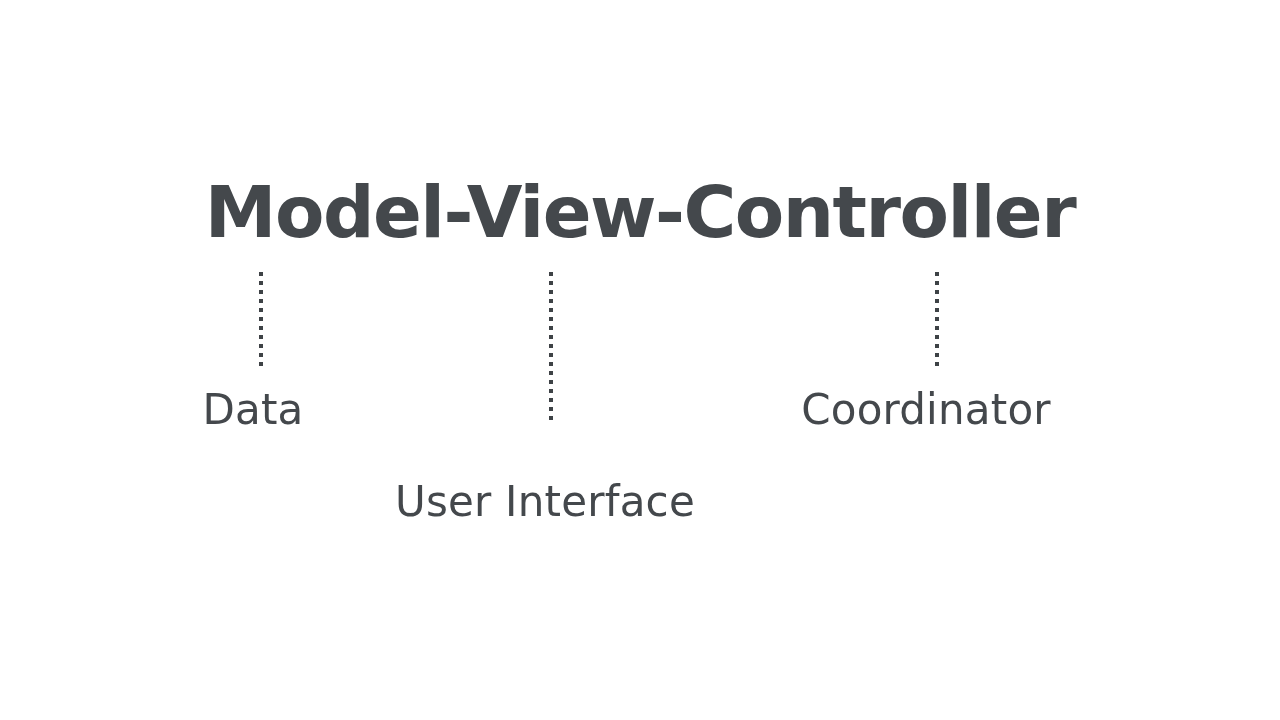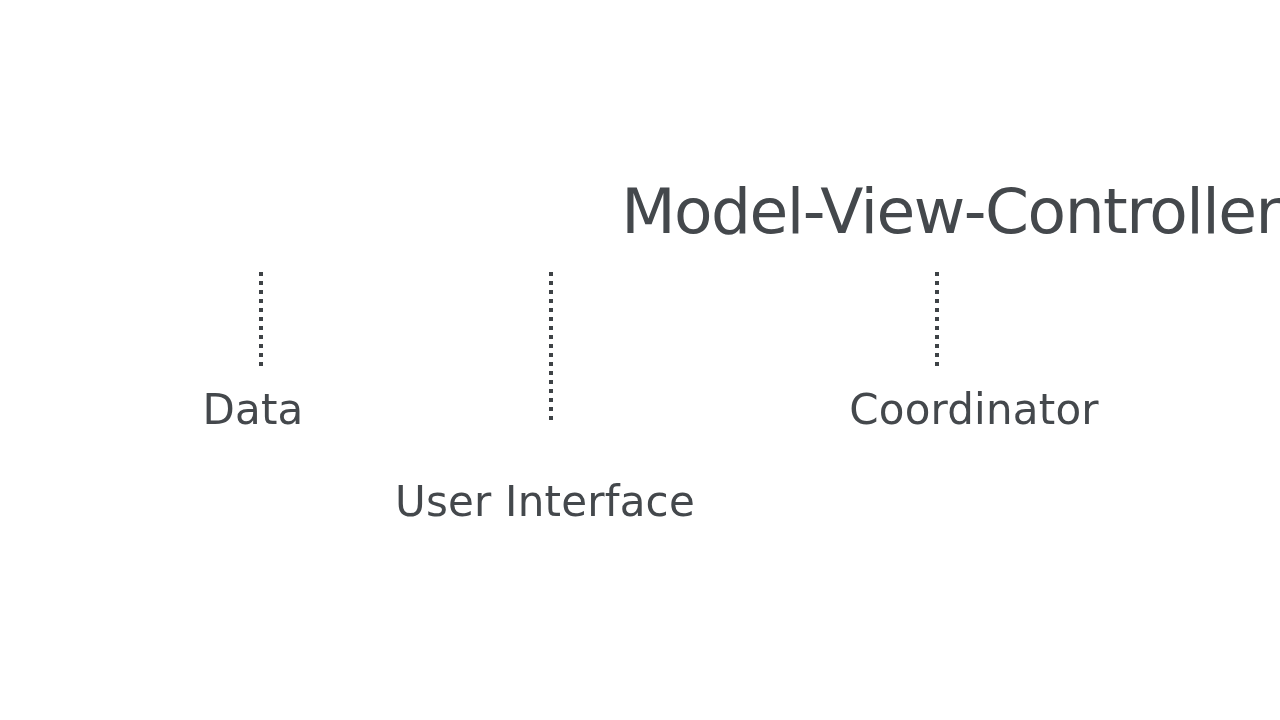--- a/index.html
+++ b/index.html
@@ -19,24 +19,24 @@
     background: #ffffff;
     overflow: hidden;
   }
 
   
   .title {
     position: absolute;
     left: 0;
     top: 160px;
     width: 1280px;
-    text-align: right;
+    text-align: center;
     font-family: "DejaVu Sans", "Liberation Sans", sans-serif;
-    font-weight: 400;
-    font-size: 63px;
+    font-weight: 700;
+    font-size: 72px;
     line-height: 104px;
     letter-spacing: -1.5px;
     color: #44484c;
     white-space: nowrap;
   }
 
   
   .leader {
     position: absolute;
     width: 4px;
@@ -64,21 +64,21 @@
     line-height: 50px;
     letter-spacing: 0.2px;
     color: #44484c;
     white-space: nowrap;
     text-align: left;
     transform: translateX(-50%);
   }
 
   .branch-label.model      { left: 253px; top: 385px; }
   .branch-label.view       { left: 545px; top: 437px; margin-top: 40px; }
-  .branch-label.controller { left: 926px; top: 385px; margin-left: 48px; }
+  .branch-label.controller { left: 926px; top: 385px; }
 </style>
 </head>
 <body>
 
 <div id="slide">
 
   <div class="title">Model-View-Controller</div>
 
   <div class="leader model"></div>
   <div class="leader view"></div>

